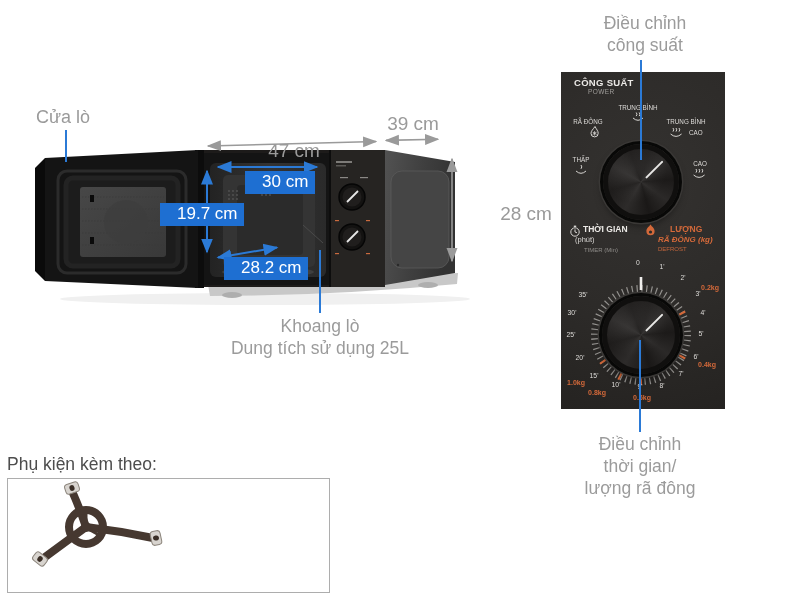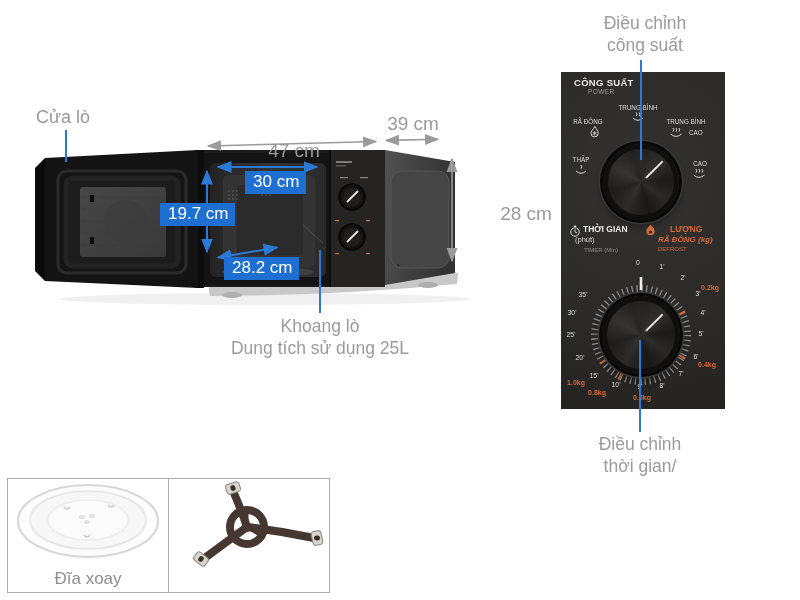--- a/index.html
+++ b/index.html
@@ -8,21 +8,21 @@
     font-family:"Liberation Sans","DejaVu Sans",sans-serif;
   }
   .abs{position:absolute;}
   
   .lbl{position:absolute;color:#9a9a9a;font-size:18px;white-space:nowrap;}
   .lbl.center{transform:translateX(-50%);}
   .dim{position:absolute;color:#9a9a9a;font-size:19px;white-space:nowrap;transform:translateX(-50%);}
   
   .badge{
     position:absolute;background:#1e6fd2;color:#ffffff;font-size:17px;
-    padding:1px 7px 2px 8px;white-space:nowrap;line-height:20px;
+    padding:1px 7px 2px 17px;white-space:nowrap;line-height:20px;
   }
   
   .bline{position:absolute;width:2px;background:#2b7ad6;}
   
   .caption{position:absolute;color:#9b9b9b;font-size:17.5px;line-height:22px;text-align:center;}
   
   .panel{
     position:absolute;left:561px;top:72px;width:164px;height:337px;
     background:radial-gradient(circle at 50% 32%, #343230 0%, #2d2b29 55%, #252321 100%);
   }
@@ -304,41 +304,25 @@
       <div class="pointer"></div>
     </div>
   </div>
 
   <div class="bline" style="left:640px;top:60px;height:100px;"></div>
   <div class="bline" style="left:639px;top:340px;height:92px;"></div>
 
   <div class="caption" style="left:555px;top:433px;width:170px;">
     <div>Điều chỉnh</div>
     <div>thời gian/</div>
-  </div>
-
+    <div>lượng rã đông</div>
+  </div>
+
+  <div class="acc-head">Phụ kiện kèm theo:</div>
   <div class="acc-table">
-    <div class="acc-cell">
-      <svg class="abs" style="left:0;top:0;" width="160" height="90" viewBox="0 0 160 90">
-        <ellipse cx="80" cy="42" rx="70" ry="36" fill="#fdfdfd" stroke="#d5d5d5" stroke-width="2"></ellipse>
-        <ellipse cx="80" cy="41" rx="58" ry="29" fill="#f7f7f7" stroke="#e3e3e3" stroke-width="1.5"></ellipse>
-        <ellipse cx="80" cy="41" rx="40" ry="20" fill="#fbfbfb" stroke="#ececec" stroke-width="1.5"></ellipse>
-        <g stroke="#c9c9c9" stroke-width="1.5" fill="none">
-          <path d="M56,28 q3,4 6,0"></path>
-          <path d="M100,26 q3,4 6,0"></path>
-          <path d="M76,56 q3,4 6,0"></path>
-        </g>
-        <g fill="#e2e2e2">
-          <ellipse cx="74" cy="38" rx="3" ry="2"></ellipse>
-          <ellipse cx="84" cy="37" rx="3" ry="2"></ellipse>
-          <ellipse cx="79" cy="43" rx="3" ry="2"></ellipse>
-        </g>
-      </svg>
-      <div class="acc-label">Đĩa xoay</div>
-    </div>
     <div class="acc-cell">
       <svg class="abs" style="left:0;top:0;" width="161" height="90" viewBox="0 0 161 90">
         <g stroke="#463830" stroke-width="8" stroke-linecap="round" fill="none">
           <path d="M78,48 Q72,30 64,12"></path>
           <path d="M78,48 Q56,64 33,81"></path>
           <path d="M78,48 Q112,52 145,59"></path>
         </g>
         <circle cx="78" cy="48" r="17" fill="none" stroke="#463830" stroke-width="8"></circle>
         <circle cx="78" cy="48" r="5" fill="#463830"></circle>
         <g stroke="#463830" stroke-width="3">

